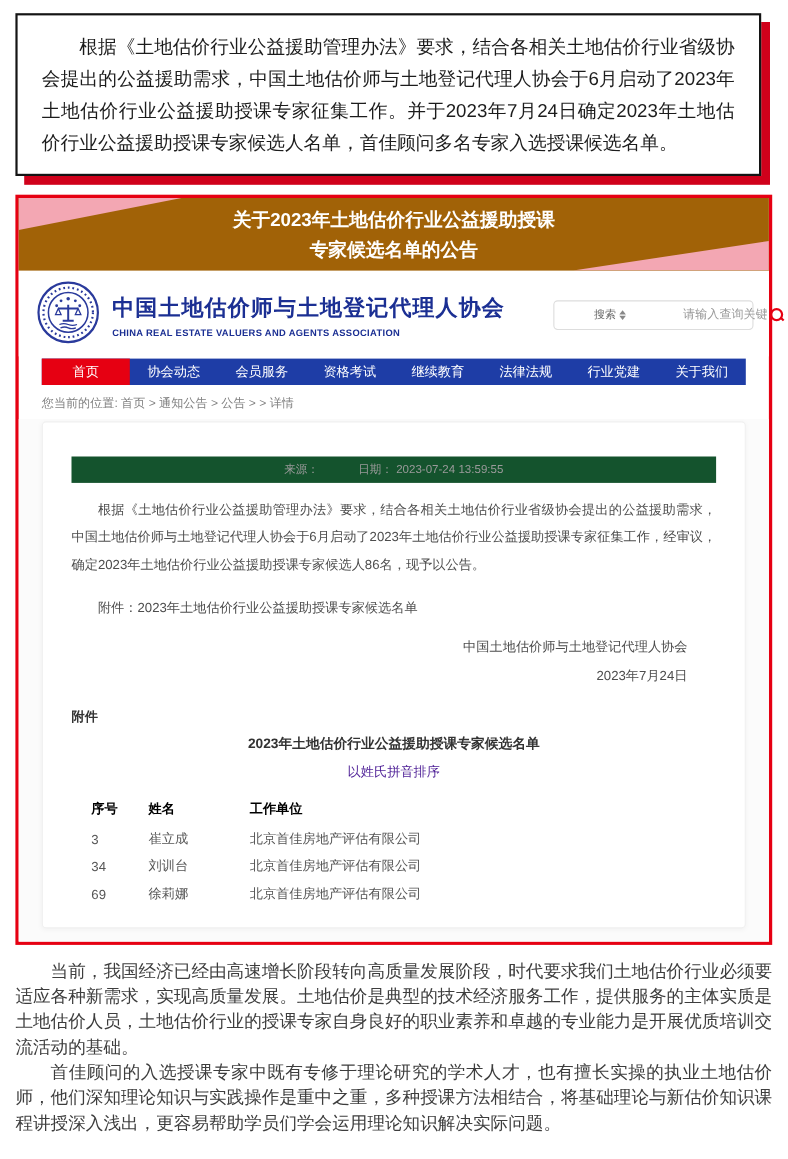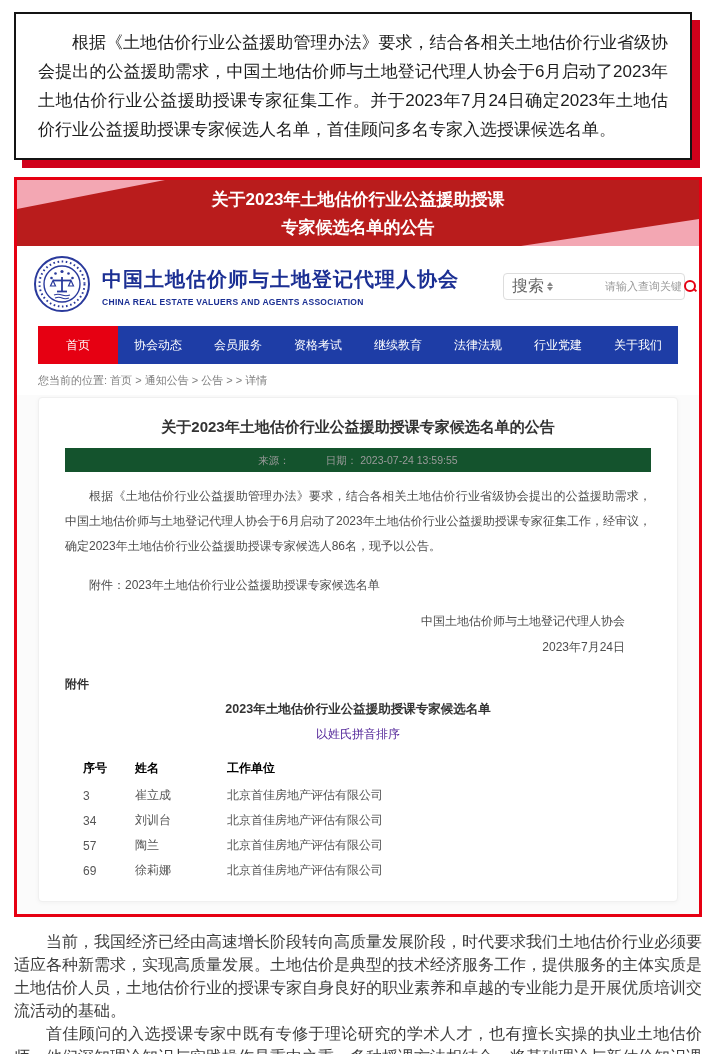--- a/index.html
+++ b/index.html
@@ -31,21 +31,21 @@
   
   .shot {
     margin:17px 14px 0 14px;
     border:3px solid #e60012;
     background:#ffffff;
   }
 
   
   .banner {
     position:relative;
-    background:#b91c1c;
+    background:#a16207;
     height:66px;
     overflow:hidden;
   }
   .tri-tl {
     position:absolute; top:0; left:0;
     width:0; height:0;
     border-top:29px solid #f3a7b3;
     border-right:148px solid transparent;
   }
   .tri-br {
@@ -91,21 +91,21 @@
     margin-left:auto;
     display:flex;
     align-items:center;
     border:1px solid #dddddd;
     border-radius:4px;
     height:27px;
     width:182px;
     padding:0 8px;
     background:#fff;
   }
-  .search-label { font-size:16px; color:#666; white-space:nowrap; }
+  .search-label { font-size:10px; color:#666; white-space:nowrap;margin-left:28px; }
   .sort-arrows { display:inline-flex; flex-direction:column; margin:0 6px 0 3px; }
   .sort-arrows i { display:block; width:0; height:0; border-left:3px solid transparent; border-right:3px solid transparent; }
   .sort-arrows .up { border-bottom:4px solid #888; margin-bottom:1px; }
   .sort-arrows .dn { border-top:4px solid #888; }
   .search-input {
     border:0; outline:0; flex:1; width:80px;
     font-size:11px; color:#666; background:transparent;
     font-family:inherit;
     margin-left:44px;
   }
@@ -120,21 +120,21 @@
   .mag-icon::after {
     content:""; position:absolute; left:10px; top:10px;
     width:4px; height:2px; background:#e60012; transform:rotate(45deg);
   }
 
   
   .nav {
     display:flex;
     margin:2px 21px 0 21px;
     background:#1e3da6;
-    height:38px;
+    height:24px;
   }
   .nav-item {
     flex:1;
     display:flex; align-items:center; justify-content:center;
     color:#ffffff;
     font-size:12px;
     cursor:pointer;
     white-space:nowrap;
   }
   .nav-item.active { background:#e60012; }
@@ -283,21 +283,20 @@
     <span class="nav-item">继续教育</span>
     <span class="nav-item">法律法规</span>
     <span class="nav-item">行业党建</span>
     <span class="nav-item">关于我们</span>
   </div>
 
   <div class="breadcrumb">您当前的位置: 首页 &gt; 通知公告 &gt; 公告 &gt; &gt; 详情</div>
 
   <div class="page-bg">
     <div class="card">
-      <div class="article-title">关于2023年土地估价行业公益援助授课专家候选名单的公告</div>
 
       <div class="meta-bar">
         <span>来源：</span>
         <span class="meta-gap"></span>
         <span>日期：</span>
         <span>2023-07-24 13:59:55</span>
       </div>
 
       <p class="article-body">根据《土地估价行业公益援助管理办法》要求，结合各相关土地估价行业省级协会提出的公益援助需求，中国土地估价师与土地登记代理人协会于6月启动了2023年土地估价行业公益援助授课专家征集工作，经审议，确定2023年土地估价行业公益援助授课专家候选人86名，现予以公告。</p>
 
@@ -325,25 +324,20 @@
             <td>3</td>
             <td>崔立成</td>
             <td>北京首佳房地产评估有限公司</td>
           </tr>
           <tr>
             <td>34</td>
             <td>刘训台</td>
             <td>北京首佳房地产评估有限公司</td>
           </tr>
           <tr>
-            <td>57</td>
-            <td>陶兰</td>
-            <td>北京首佳房地产评估有限公司</td>
-          </tr>
-          <tr>
             <td>69</td>
             <td>徐莉娜</td>
             <td>北京首佳房地产评估有限公司</td>
           </tr>
         </tbody>
       </table>
     </div>
   </div>
 </div>
 

